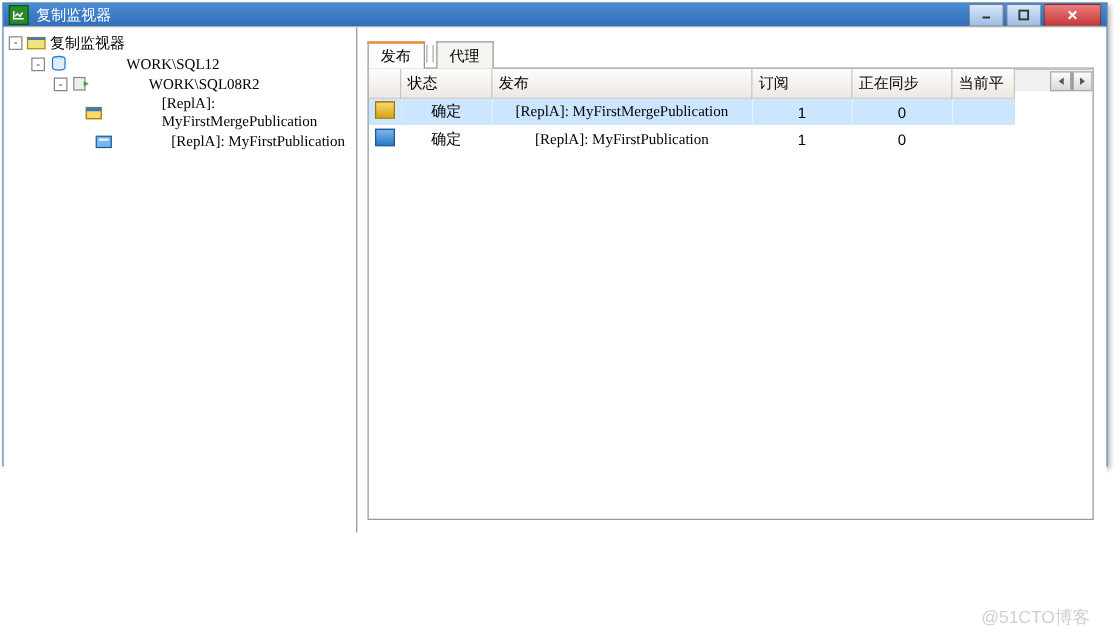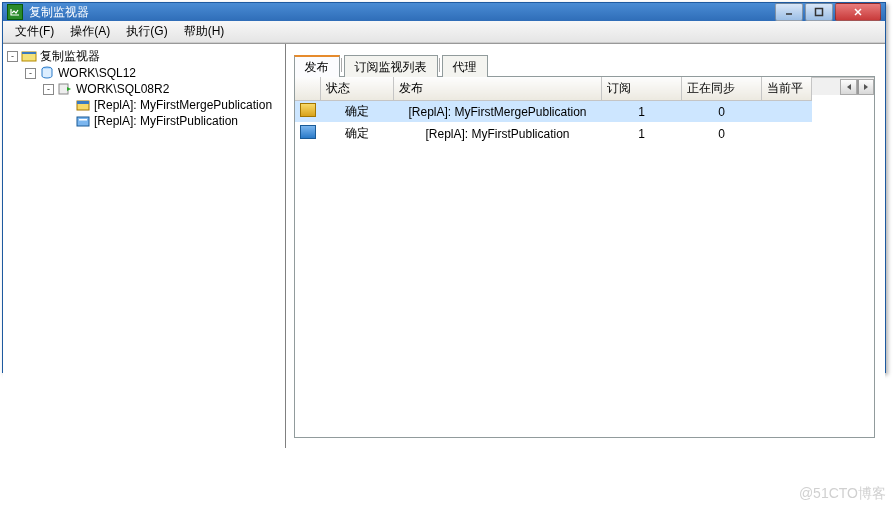--- a/index.html
+++ b/index.html
@@ -17,21 +17,21 @@
   .win-close svg{stroke:#fff;}
   .menubar{height:22px;background:linear-gradient(#f7f7f7,#e5e5e5);border-bottom:1px solid #ccc;display:flex;align-items:center;padding:0 4px;}
   .menu-item{padding:2px 8px;cursor:pointer;}
   .client{flex:1;display:flex;background:#fff;border-top:1px solid #999;}
   .tree-pane{width:330px;border-right:1px solid #808080;padding:4px;overflow:auto;background:#fff;}
   .tree .row{display:flex;align-items:center;}
   .tree .indent{display:inline-block;width:18px;}
   .tree .tw{width:11px;height:11px;border:1px solid #888;display:inline-flex;align-items:center;justify-content:center;margin-right:3px;font-size:9px;line-height:9px;cursor:pointer;background:#fff;color:#333;}
   .tree .sp{display:inline-block;width:14px;}
   .ticon{width:16px;height:16px;display:inline-flex;align-items:center;justify-content:center;margin-right:3px;}
-  .mono{font-family:Liberation Sans, sans-serif;}
+  .mono{font-family:Liberation Serif, serif;margin-left:43px;}
   .right-pane{flex:1;display:flex;flex-direction:column;background:#ece9d8;}
   .refresh-bar{height:18px;background:linear-gradient(#6a6a6a,#4a4a4a);color:#fff;display:flex;align-items:center;justify-content:flex-end;padding:0 8px;border-bottom:1px solid #333;}
   .content-wrap{flex:1;padding:10px 10px 10px 8px;background:#ffffff;}
   .tabs{display:flex;height:22px;}
   .tab{padding:3px 10px;border:1px solid #919b9c;border-bottom:none;background:#f4f4f0;margin-right:-1px;cursor:pointer;position:relative;top:1px;}
   .tab.active{background:#fcfcfe;z-index:2;border-top:2px solid #e68b2c;padding-top:2px;}
   .sep{width:1px;height:14px;background:#aaa;margin:4px 2px 0;align-self:flex-start;}
   .grid-wrap{border:1px solid #919b9c;background:#fff;height:362px;display:flex;flex-direction:row;}
   .grid{flex:1;overflow:hidden;}
   table{border-collapse:collapse;width:100%;table-layout:fixed;}
@@ -39,21 +39,21 @@
   thead th:first-child{width:26px;border-left:none;}
   tbody td{padding:2px 5px;border-bottom:1px solid transparent;height:20px;white-space:nowrap;overflow:hidden;text-align:center;}
   tbody tr.selected td{background:#cde6ff;}
   .row-icon{width:16px;height:14px;display:inline-block;}
   .icon-yellow{background:linear-gradient(#f8d968,#d9a21a);border:1px solid #a37500;}
   .icon-blue{background:linear-gradient(#7bb6ef,#2a7ac8);border:1px solid #1a5a96;}
   .hscroll{height:18px;border-top:1px solid #c5c5c5;background:#f0f0f0;display:flex;align-items:center;}
   .hs-btn{width:17px;height:16px;background:linear-gradient(#fdfdfd,#d8d8d8);border:1px solid #aaa;display:flex;align-items:center;justify-content:center;cursor:pointer;}
   .hs-track{flex:1;height:16px;background:#e9e9e9;border-top:1px solid #ccc;border-bottom:1px solid #ccc;position:relative;}
   .hs-thumb{position:absolute;left:0;width:70%;height:14px;top:0;background:linear-gradient(#eaeaea,#c8c8c8);border:1px solid #999;}
-  .watermark{position:absolute;right:10px;bottom:6px;color:#d0d0d0;font-size:14px;pointer-events:none;}
+  .watermark{position:absolute;right:24px;bottom:6px;color:#d0d0d0;font-size:14px;pointer-events:none;}
   
   .ic-root svg,.ic-db svg,.ic-srv svg,.ic-pub svg{width:16px;height:16px;}
   col.c-icon{width:26px;} col.c-status{width:73px;} col.c-pub{width:208px;} col.c-sub{width:80px;} col.c-sync{width:80px;} col.c-cur{width:50px;}
 </style>
 </head>
 <body>
 
 <div class="window">
   <div class="titlebar">
     <span class="title-icon">
@@ -76,26 +76,20 @@
         </div>
       <div class="win-btn win-close">
           <svg width="12" height="10">
             <line x1="3" y1="2" x2="9" y2="8"></line>
             <line x1="9" y1="2" x2="3" y2="8"></line>
           </svg>
         </div>
     </div>
   </div>
 
-  <div class="menubar">
-    <span class="menu-item">文件(F)</span>
-    <span class="menu-item">操作(A)</span>
-    <span class="menu-item">执行(G)</span>
-    <span class="menu-item">帮助(H)</span>
-  </div>
 
   <div class="client">
     <div class="tree-pane">
       <div class="tree">
         <div class="row">
           <span class="tw">-</span>
           <span class="ticon ic-root">
               <svg viewBox="0 0 16 16">
                 <rect x="1" y="3" width="14" height="9" fill="#f4e27a" stroke="#b58a00"></rect>
                 <rect x="1" y="3" width="14" height="2" fill="#3a7ac0"></rect>
@@ -153,21 +147,20 @@
           <span class="mono">[ReplA]: MyFirstPublication</span>
         </div>
       </div>
     </div>
 
     <div class="right-pane">
       <div class="content-wrap">
         <div class="tabs">
           <div class="tab active">发布</div>
           <div class="sep"></div>
-          <div class="tab">订阅监视列表</div>
           <div class="sep"></div>
           <div class="tab">代理</div>
         </div>
         <div class="grid-wrap">
           <div class="grid">
             <table>
               <colgroup>
                   <col class="c-icon">
                   <col class="c-status">
                   <col class="c-pub">

